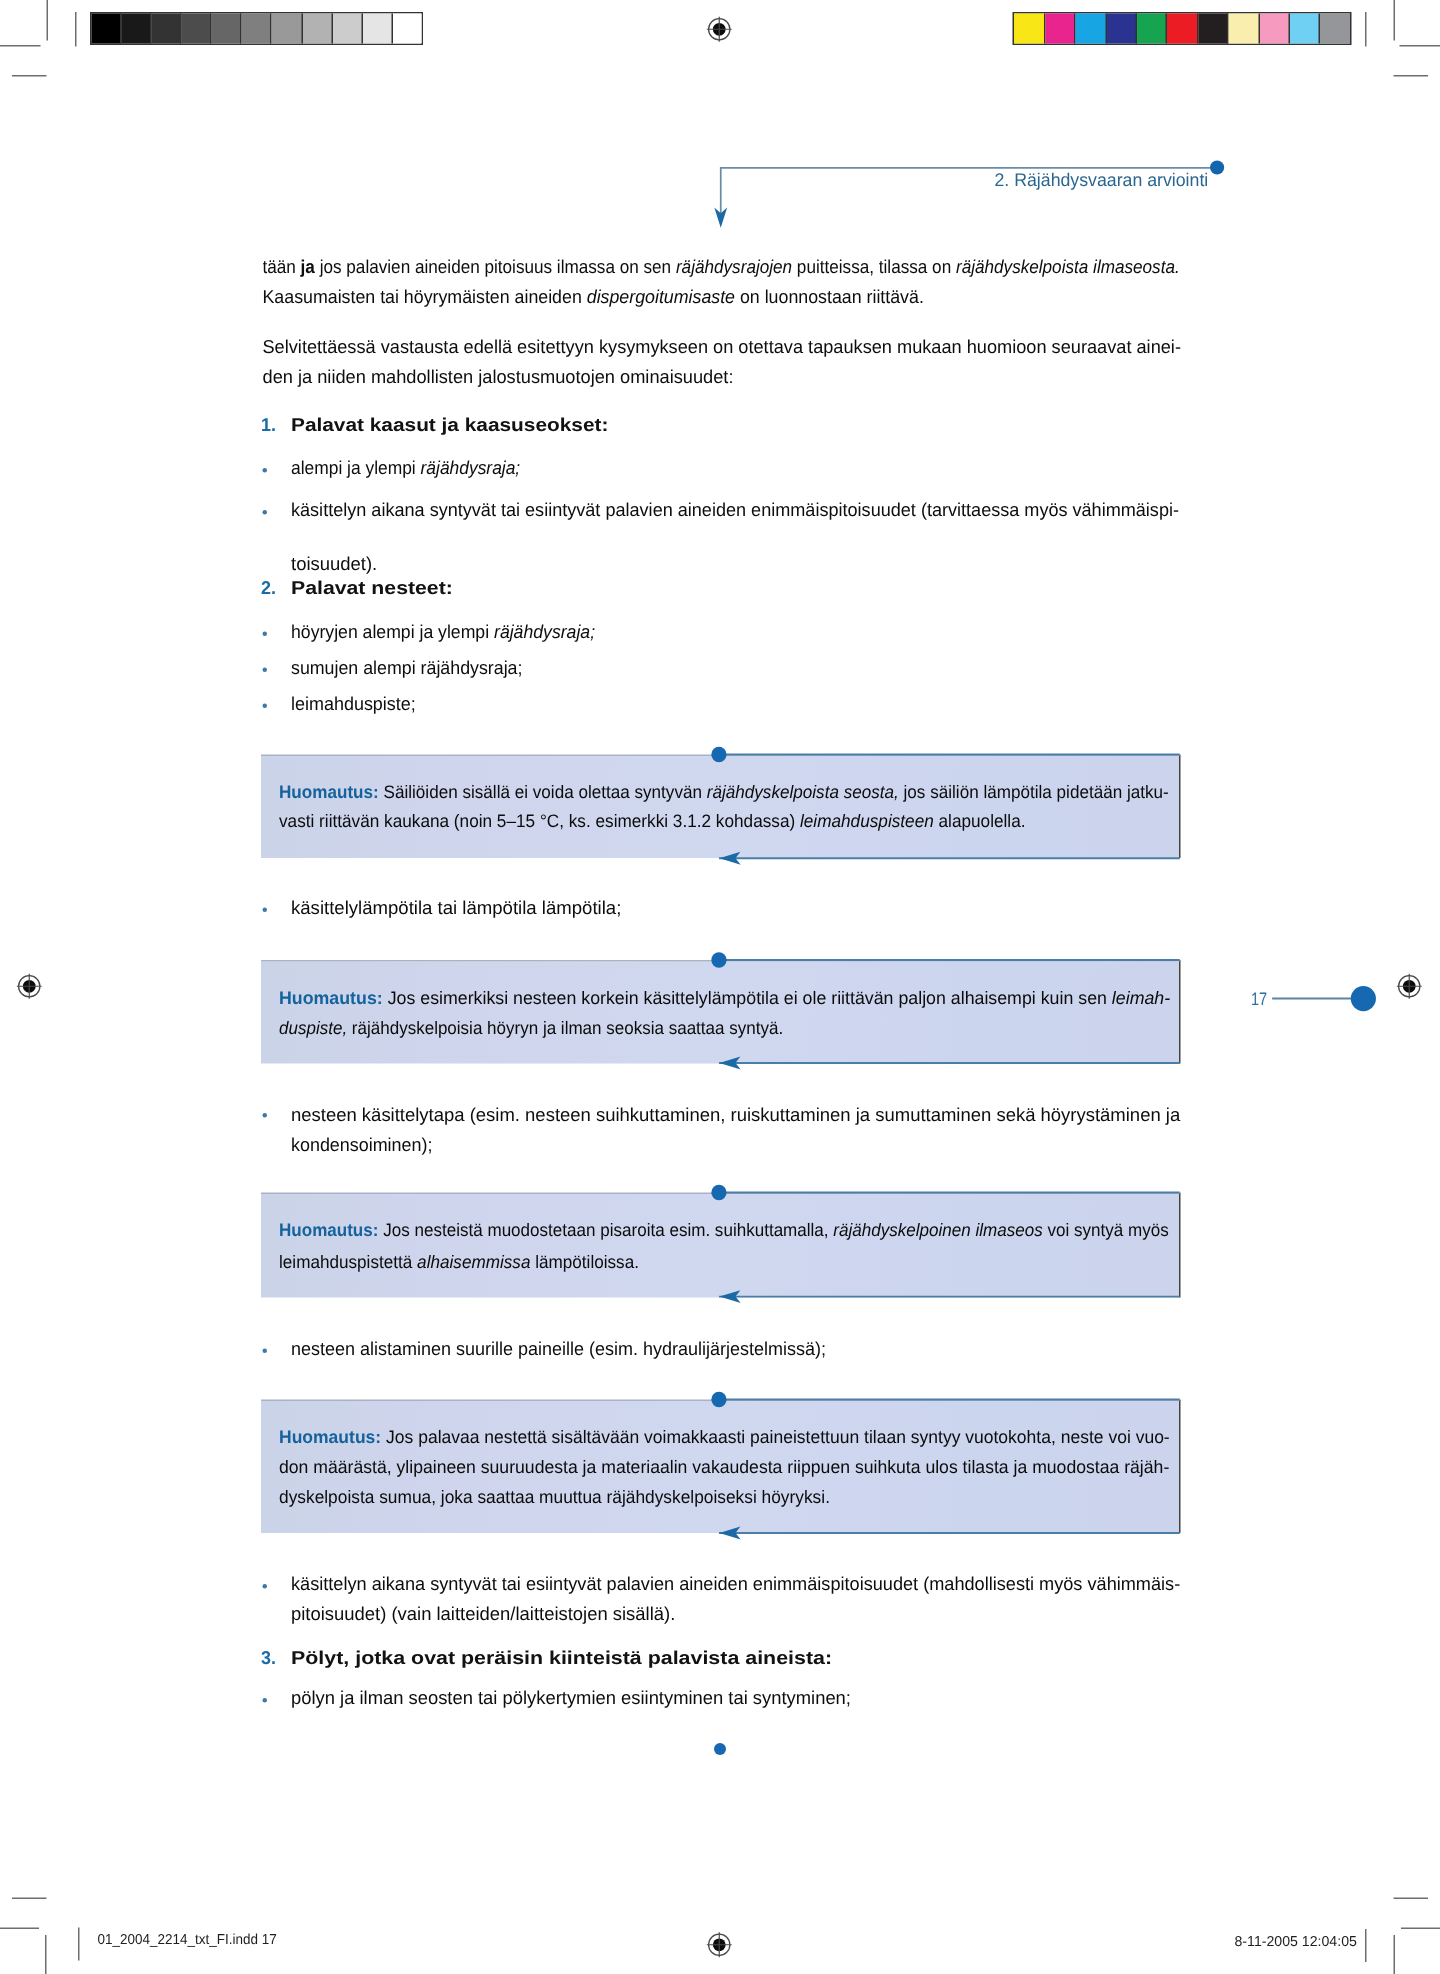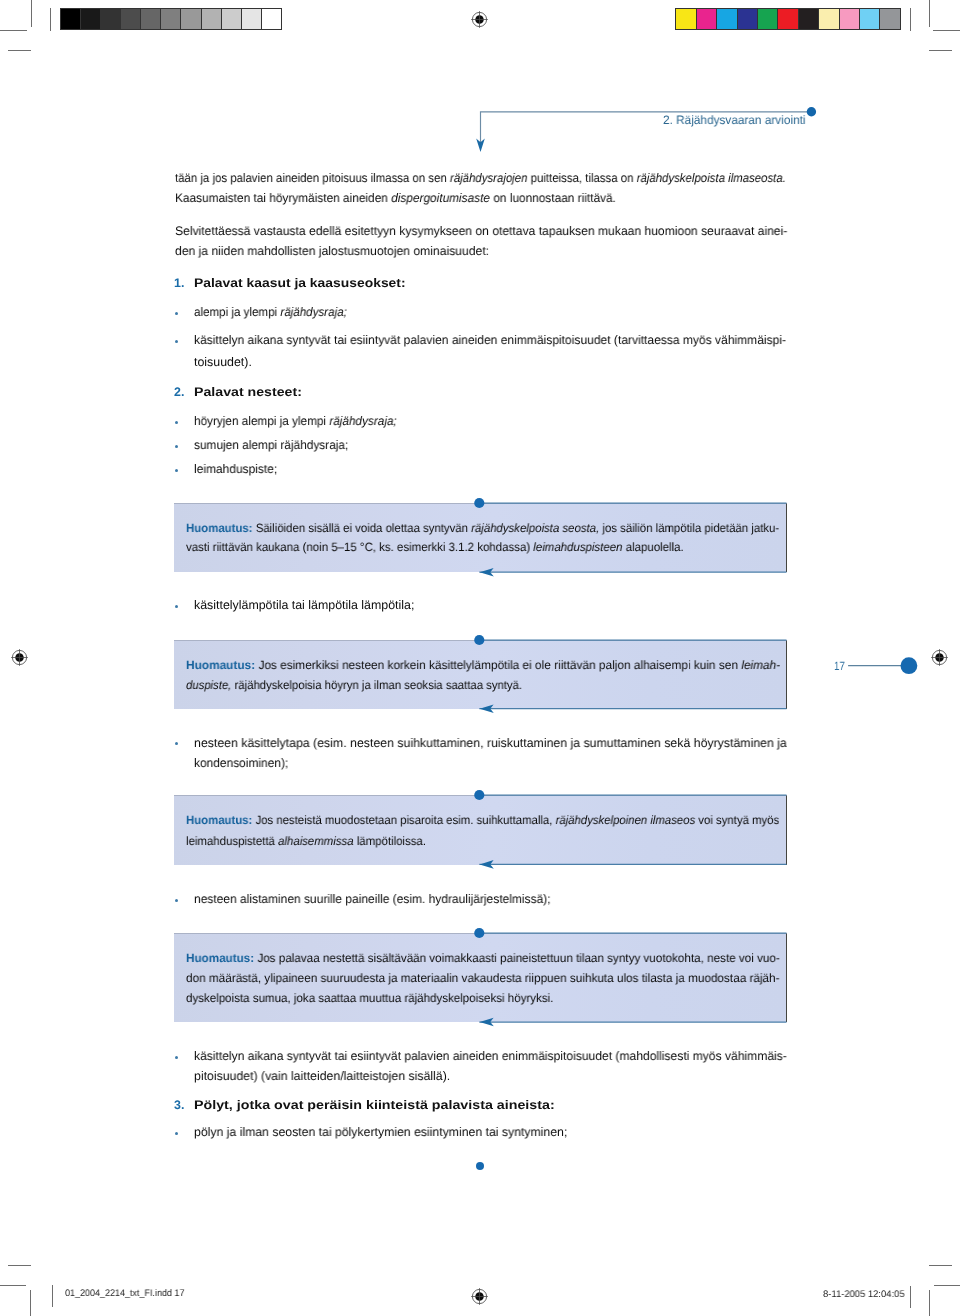--- a/index.html
+++ b/index.html
@@ -30,21 +30,21 @@
   .note{position:absolute;box-sizing:border-box;}
   .nln{position:absolute;white-space:nowrap;color:#0b0b0b;font-size:12.05px;
        transform-origin:0 100%;line-height:1;}
   .nlead{color:#16629c;font-weight:bold;}
   .dot{position:absolute;border-radius:50%;background:#1669b0;}
   .pagenum{position:absolute;white-space:nowrap;font-size:12px;color:#2d6f9e;
            transform-origin:0 100%;line-height:1;}
   .foot{position:absolute;white-space:nowrap;font-size:9.6px;color:#1f1f1f;
         transform-origin:0 100%;line-height:1;}
   i{font-style:italic;}
-  b{font-weight:normal;}
+  b{font-weight:bold;}
 </style>
 </head>
 <body>
 
 <div class="page">
 
   <div class="vline" style="left:30.5px;top:0;height:26.5px;"></div>
   <div class="hline" style="left:0;top:30.1px;width:26.8px;"></div>
   <div class="hline" style="left:8px;top:50.4px;width:23px;"></div>
   <div class="vline" style="left:929px;top:0;height:26.5px;"></div>
@@ -135,21 +135,21 @@
       <div class="ln" style="left: 175px; transform: scaleX(0.921867); top: 172.078px;">tään <b>ja</b> jos palavien aineiden pitoisuus ilmassa on sen <i>räjähdysrajojen</i> puitteissa, tilassa on <i>räjähdyskelpoista ilmaseosta.</i></div>
       <div class="ln" style="left: 175px; transform: scaleX(0.956788); top: 192.278px;">Kaasumaisten tai höyrymäisten aineiden <i>dispergoitumisaste</i> on luonnostaan riittävä.</div>
       <div class="ln" style="left: 175px; transform: scaleX(0.977969); top: 224.778px;">Selvitettäessä vastausta edellä esitettyyn kysymykseen on otettava tapauksen mukaan huomioon seuraavat ainei-</div>
       <div class="ln" style="left: 175px; transform: scaleX(0.980341); top: 244.778px;">den ja niiden mahdollisten jalostusmuotojen ominaisuudet:</div>
       <div class="numlbl" style="left: 173.8px; transform: scaleX(0.966767); top: 276.978px;">1.</div>
       <div class="numhead" style="left: 194.2px; transform: scaleX(1.12115); top: 276.978px;">Palavat kaasut ja kaasuseokset:</div>
       <div class="bullet" style="left: 175.2px; top: 311.6px;"></div>
       <div class="ln" style="left: 193.8px; transform: scaleX(0.936077); top: 305.778px;">alempi ja ylempi <i>räjähdysraja;</i></div>
       <div class="bullet" style="left: 175.2px; top: 340.3px;"></div>
       <div class="ln" style="left: 193.8px; transform: scaleX(0.972385); top: 334.478px;">käsittelyn aikana syntyvät tai esiintyvät palavien aineiden enimmäispitoisuudet (tarvittaessa myös vähimmäispi-</div>
-      <div class="ln" style="left: 193.8px; transform: scaleX(0.993789); top: 356px;">toisuudet).</div>
+      <div class="ln" style="left: 193.8px; transform: scaleX(0.993789); top: 370px;">toisuudet).</div>
       <div class="numlbl" style="left: 173.8px; transform: scaleX(0.966767); top: 386.178px;">2.</div>
       <div class="numhead" style="left: 194.2px; transform: scaleX(1.1435); top: 386.178px;">Palavat nesteet:</div>
       <div class="bullet" style="left: 175.2px; top: 420.7px;"></div>
       <div class="ln" style="left: 193.8px; transform: scaleX(0.949345); top: 414.878px;">höyryjen alempi ja ylempi <i>räjähdysraja;</i></div>
       <div class="bullet" style="left: 175.2px; top: 444.9px;"></div>
       <div class="ln" style="left: 193.8px; transform: scaleX(0.957363); top: 439.078px;">sumujen alempi räjähdysraja;</div>
       <div class="bullet" style="left: 175.2px; top: 468.8px;"></div>
       <div class="ln" style="left: 193.8px; transform: scaleX(0.966388); top: 462.978px;">leimahduspiste;</div>
       <div class="note" style="left: 174px; top: 502.8px; width: 612.5px; height: 69.2px; background: linear-gradient(92deg, rgb(203, 211, 233) 0%, rgb(206, 213, 236) 22%, rgb(208, 216, 240) 52%, rgb(204, 213, 238) 78%, rgb(203, 212, 236) 100%); border-right: 1.5px solid rgb(68, 68, 63); border-top: 0.8px solid rgb(170, 178, 198);"></div>
       <svg width="324" height="93.2" style="position: absolute; left: 466px; top: 490.8px;">

